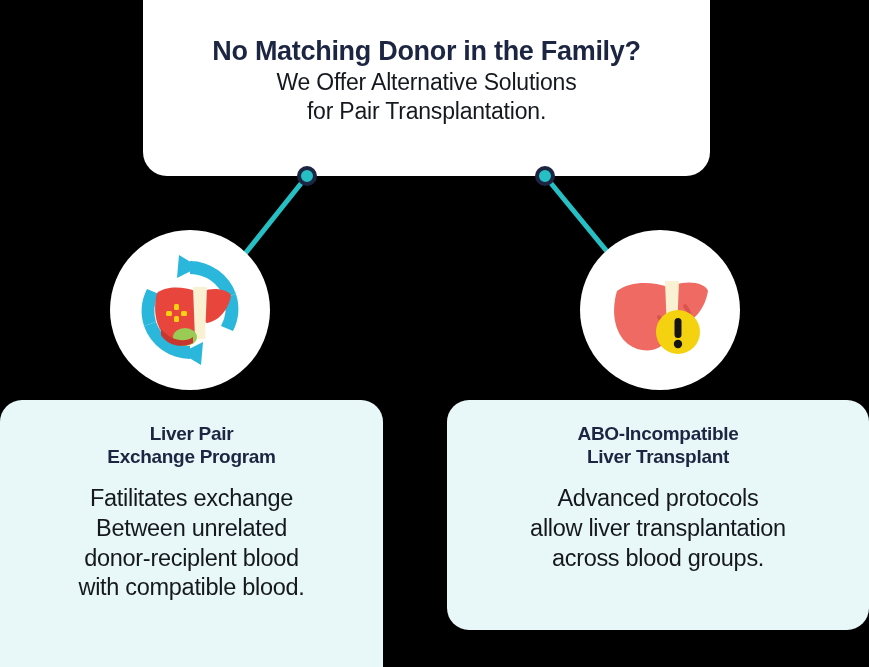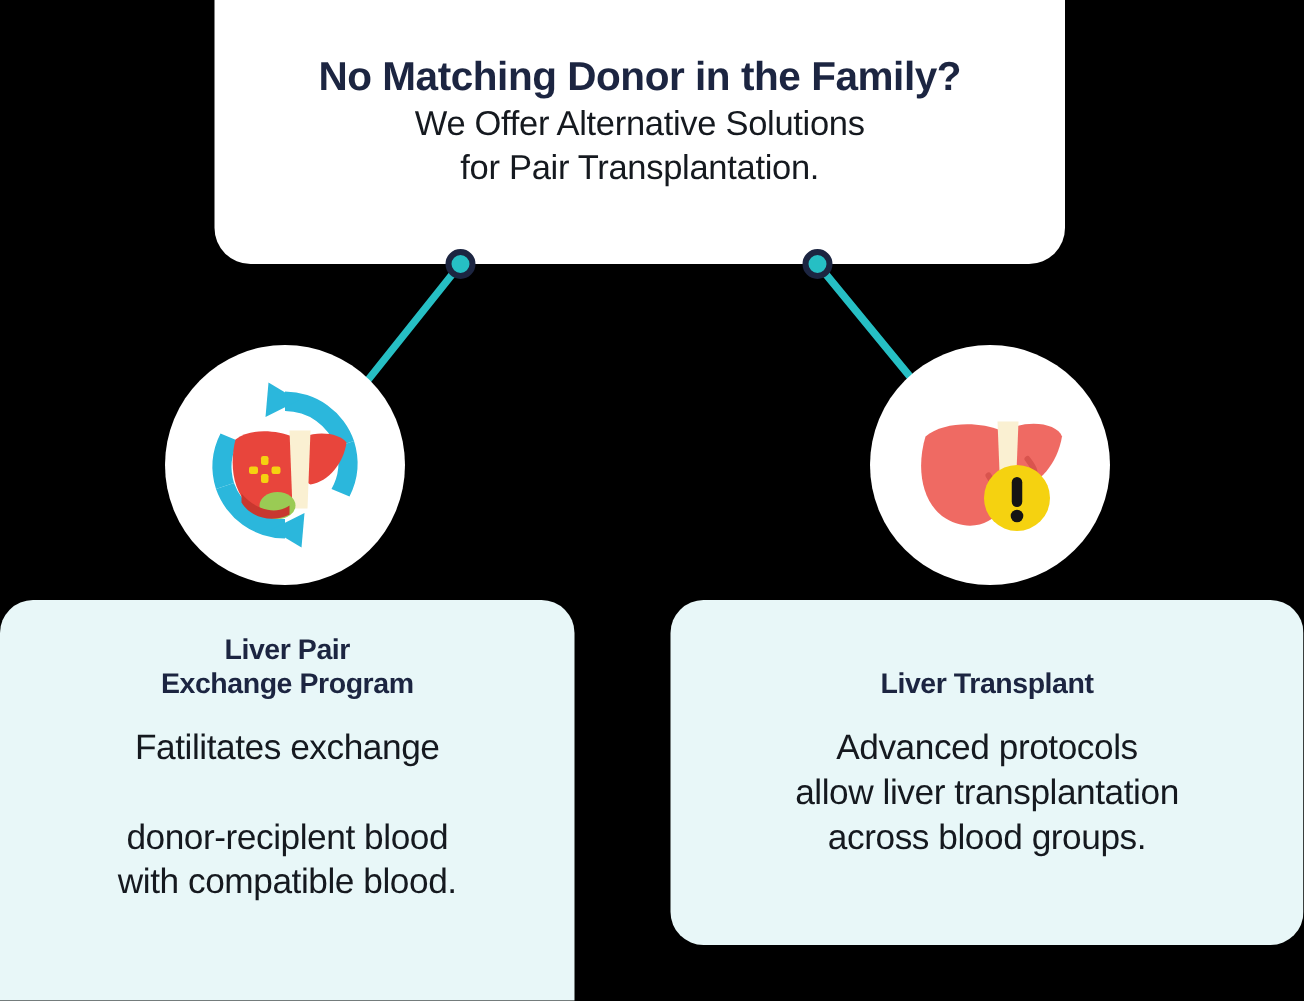--- a/index.html
+++ b/index.html
@@ -182,29 +182,29 @@
     </svg>
   </div>
 
   <div id="card-left" class="info-card">
     <div class="card-title">
       <span>Liver Pair</span><br>
       <span>Exchange Program</span>
     </div>
     <div class="card-body">
       <span>Fatilitates exchange</span><br>
-      <br>
+      <span>Between unrelated</span><br>
       <span>donor-reciplent blood</span><br>
       <span>with compatible blood.</span>
     </div>
   </div>
 
   <div id="card-right" class="info-card">
     <div class="card-title">
-      <br>
+      <span>ABO-Incompatible</span><br>
       <span>Liver Transplant</span>
     </div>
     <div class="card-body">
       <span>Advanced protocols</span><br>
       <span>allow liver transplantation</span><br>
       <span>across blood groups.</span>
     </div>
   </div>
 
 </div>

